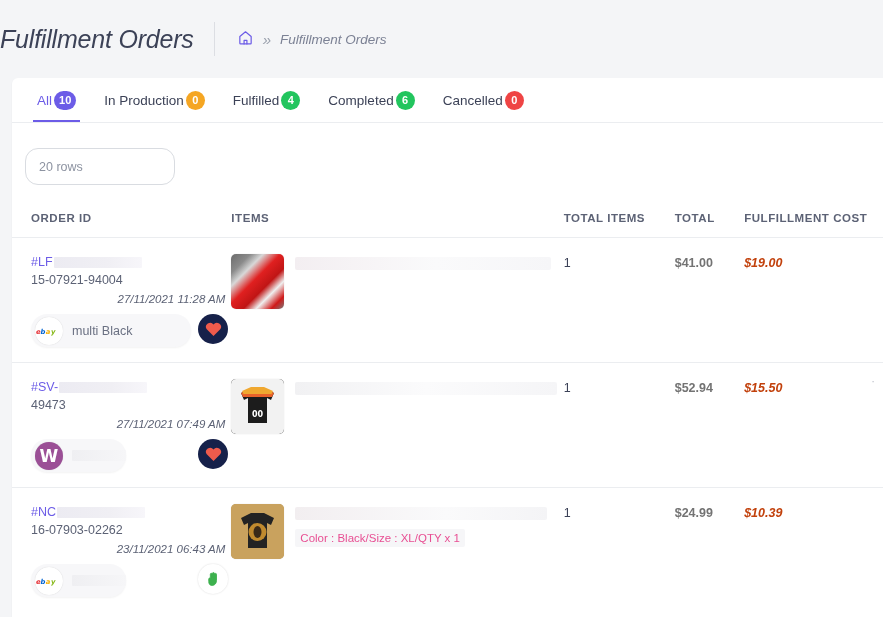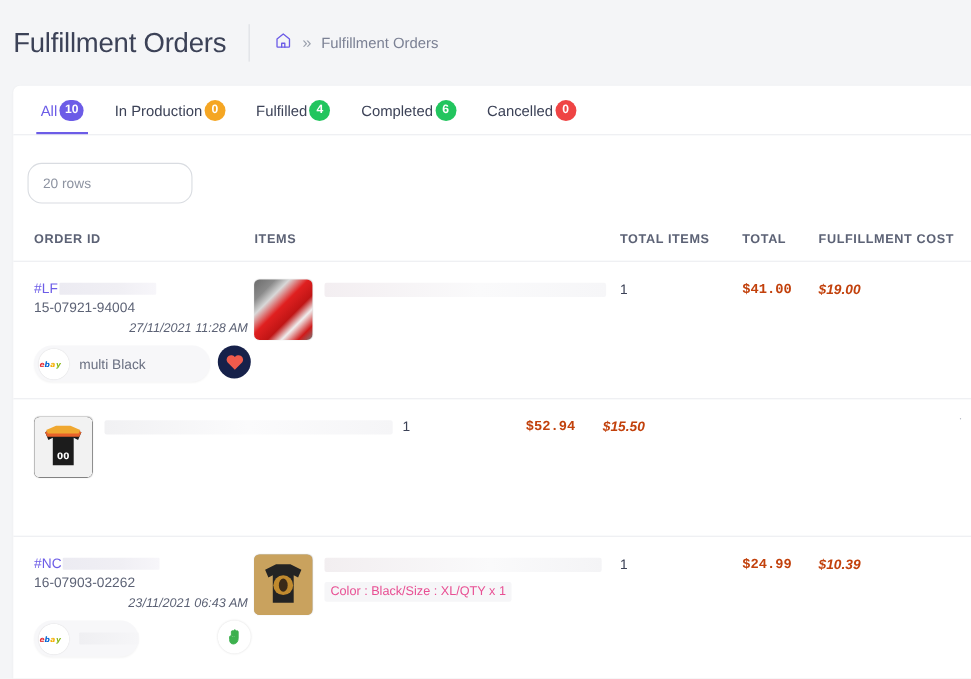--- a/index.html
+++ b/index.html
@@ -8,22 +8,23 @@
     background: #f4f5f7;
     font-family: "Liberation Sans", sans-serif;
     overflow: hidden;
   }
   .page { width: 883px; height: 617px; position: relative; background: #f4f5f7; }
 
   
   .header {
     height: 78px;
     display: flex; align-items: center;
-    padding-left: 12px;
+    padding-left: 0;
     background: #f4f5f7;
+    font-style: italic;
   }
   .page-title {
     font-size: 25px; font-weight: 400; color: #3c4257;
     letter-spacing: -0.2px; white-space: nowrap;
   }
   .bc-divider { width: 1px; height: 34px; background: #dcdee3; margin: 0 22px 0 20px; }
   .breadcrumb { display: flex; align-items: center; gap: 9px; }
   .home-icon { display: block; }
   .bc-sep { color: #9aa0ad; font-size: 15px; line-height: 1; }
   .bc-text { font-size: 13.5px; color: #7b8194; }
@@ -166,21 +167,21 @@
     background: linear-gradient(90deg,#f2eef0,#fafafb 60%,#f4f4f6);
   }
   .variant {
     display: inline-block; margin-top: 9px;
     font-size: 11.5px; color: #e84f93;
     background: #f6f6f8; padding: 3px 5px; border-radius: 2px;
   }
   .dot-mark { position: absolute; right: 8px; top: 12px; color: #b9bcc6; font-size: 11px; }
 
   .titems-cell { width: 112px; font-size: 12.5px; color: #3c4257; padding-top: 2px; }
-  .total-cell { width: 70px; font-size: 12.5px; color: #c2410c; font-weight: 700; padding-top: 2px; font-family: Liberation Mono, monospace; }
+  .total-cell { width: 70px; font-size: 12.5px; color: #737373; font-weight: 700; padding-top: 2px; }
   .fcost-cell { width: 140px; font-size: 12.5px; color: #c2410c; font-weight: 700; padding-top: 2px; font-style: italic; }
 </style>
 </head>
 <body>
 
 <div class="page">
 
   <div class="header">
     <div class="page-title">Fulfillment Orders</div>
     <div class="bc-divider"></div>
@@ -268,20 +269,39 @@
           <div class="item-name-redact"></div>
         </div>
       </div>
 
       <div class="titems-cell">1</div>
       <div class="total-cell">$41.00</div>
       <div class="fcost-cell">$19.00</div>
     </div>
 
     <div class="row">
+      <div class="order-cell">
+        <div class="oid-line">
+          <span class="oid-prefix">#SV-</span>
+          <span class="oid-redact"></span>
+        </div>
+        <div class="oid-sub">49473</div>
+        <div class="order-date">27/11/2021 07:49 AM</div>
+        <div class="store-pill" style="width:95px">
+          <span class="store-avatar woo">
+            <span class="woo-letter">W</span>
+          </span>
+          <span class="store-name redact"></span>
+        </div>
+        <div class="plat-icon navy">
+          <svg width="17" height="16" viewBox="0 0 24 22">
+            <path d="M12 21 2.5 11.5A5.8 5.8 0 0 1 12 4.8a5.8 5.8 0 0 1 9.5 6.7z" fill="#ef5b4c"></path>
+          </svg>
+        </div>
+      </div>
 
       <div class="items-cell">
         <div class="thumb" style="background:#1b1b1b">
           <svg width="53" height="55" viewBox="0 0 53 55">
             <rect width="53" height="55" fill="#f2f2f2"></rect>
             <path d="M10 14 20 9h13l10 5-3 7-4-2v25H17V19l-4 2z" fill="#1c1c1c"></path>
             <path d="M10 14 20 9h13l10 5-2 4H12z" fill="#e8622a"></path>
             <path d="M11 12 20 8h13l9 4-1.5 3H12.5z" fill="#f0a830"></path>
             <text x="26.5" y="38" font-family="DejaVu Sans, sans-serif" font-size="8" fill="#fff" text-anchor="middle" font-weight="bold">00</text>
           </svg>

